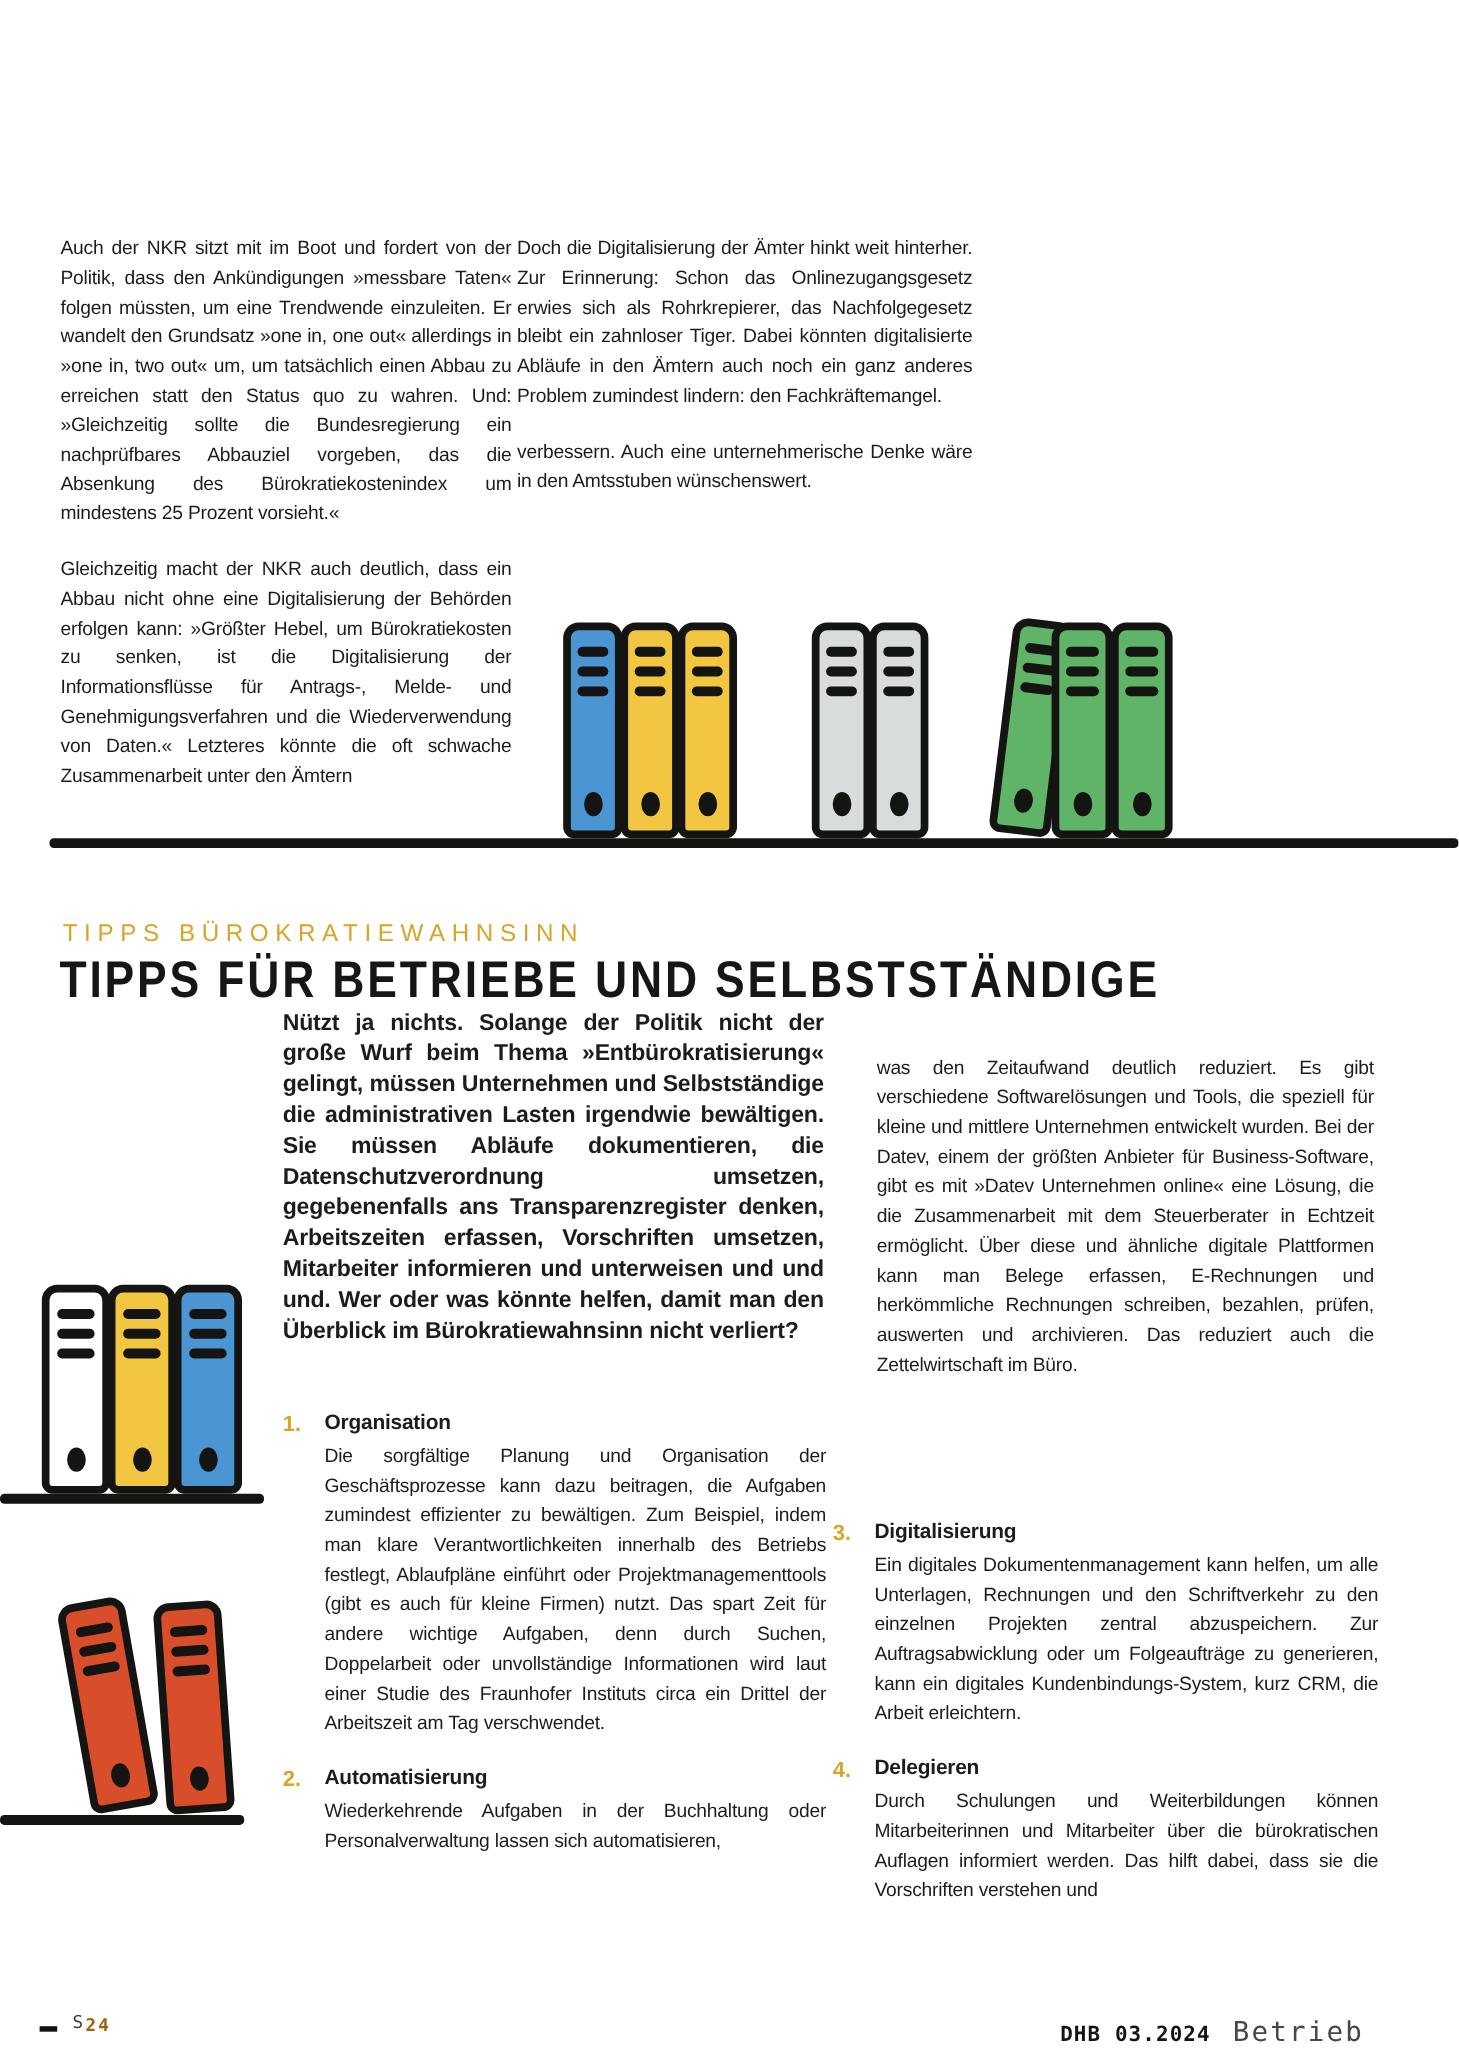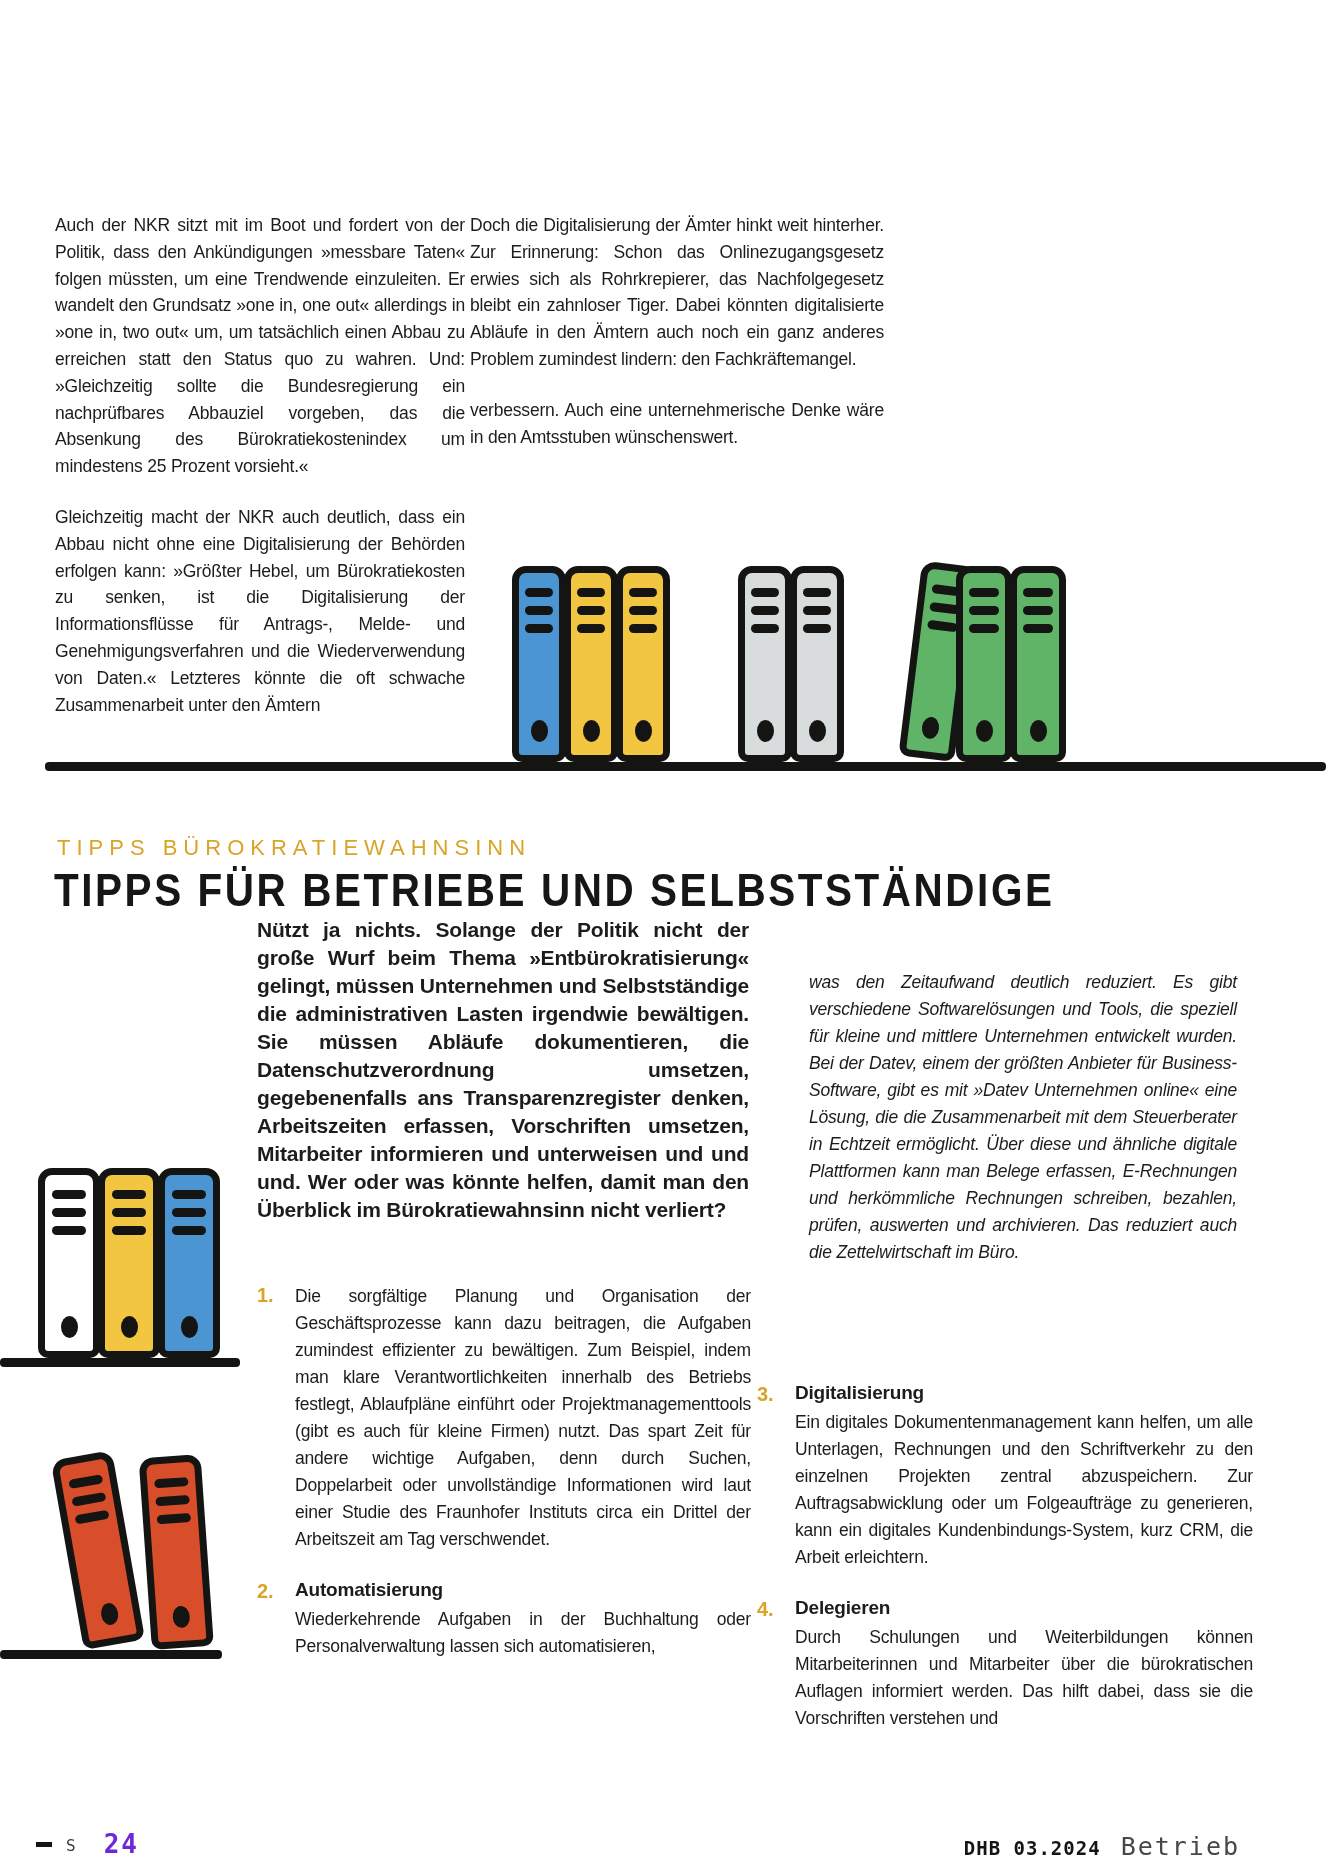--- a/index.html
+++ b/index.html
@@ -53,33 +53,33 @@
 
   
   #intro{
     left:257px;top:916px;width:492px;
     font-size:21px;font-weight:700;line-height:28px;letter-spacing:-0.2px;
     text-align:justify;hyphens:auto;
   }
   .tips{display:block;}
   #tips-left{left:257px;top:1283px;width:494px;}
   #cont-col{left:793px;top:953px;width:460px;}
-  #cont-col p{margin:16px;font-size:17.5px;line-height:27px;letter-spacing:-0.2px;text-align:justify;hyphens:auto;font-style:italic;}
+  #cont-col p{margin:4px;font-size:17.5px;line-height:27px;letter-spacing:-0.2px;text-align:justify;hyphens:auto;}
   #tips-right{left:757px;top:1382px;width:496px;}
   .tip{display:flex;margin-bottom:26px;}
   .tip-num{flex:none;width:38px;font-size:20px;font-weight:700;padding-top:1px;}
   .tip-content{flex:1;min-width:0;}
   .tip-heading{font-size:19px;font-weight:700;margin:0 0 5px 0;letter-spacing:-0.2px;}
   .tip-body{font-size:17.5px;line-height:27px;letter-spacing:-0.2px;text-align:justify;hyphens:auto;margin:0;}
 
   
   #footer-mark{left:36px;top:1842px;width:16px;height:5px;background:#141413;}
   #footer-left{left:66px;top:1829px;font-family:"DejaVu Sans Mono","Liberation Mono",monospace;}
   #footer-left .pg-prefix{font-size:16px;letter-spacing:2px;color:#3a3a38;vertical-align:2px;}
-  #footer-left .pg-num{font-size:26px;font-weight:700;letter-spacing:2px;color:#6d28d9;margin-left:26px;}
+  #footer-left .pg-num{font-size:16px;font-weight:700;letter-spacing:2px;color:#a16207;margin-left:0;}
   #footer-right{right:86px;top:1832px;font-family:"DejaVu Sans Mono","Liberation Mono",monospace;white-space:nowrap;}
   #footer-right .issue{font-size:19px;font-weight:700;letter-spacing:1px;color:#141413;}
   #footer-right .section{font-size:25px;font-weight:400;letter-spacing:2px;color:#474745;margin-left:20px;}
 </style>
 </head>
 <body>
 
 <div class="abs bodycol" id="top-col1">
   <p>Auch der NKR sitzt mit im Boot und fordert von der Politik, dass den Ankündigungen »messbare Taten« folgen müssten, um eine Trendwende einzuleiten. Er wandelt den Grundsatz »one in, one out« allerdings in »one in, two out« um, um tatsächlich einen Abbau zu erreichen statt den Status quo zu wahren. Und: »Gleichzeitig sollte die Bundesregierung ein nachprüfbares Abbauziel vorgeben, das die Absenkung des Bürokratiekostenindex um mindestens 25 Prozent vorsieht.«</p>
   <p>Gleichzeitig macht der NKR auch deutlich, dass ein Abbau nicht ohne eine Digitalisierung der Behörden erfolgen kann: »Größter Hebel, um Bürokratiekosten zu senken, ist die Digitalisierung der Informationsflüsse für Antrags-, Melde- und Genehmigungsverfahren und die Wiederverwendung von Daten.« Letzteres könnte die oft schwache Zusammenarbeit unter den Ämtern</p>
@@ -144,20 +144,21 @@
 
 <div class="abs" id="eyebrow" style="color: rgb(217, 164, 40);">TIPPS BÜROKRATIEWAHNSINN</div>
 <h1 class="abs" id="headline" style="margin:0;">TIPPS FÜR BETRIEBE UND SELBSTSTÄNDIGE</h1>
 
 <div class="abs" id="intro">Nützt ja nichts. Solange der Politik nicht der große Wurf beim Thema »Entbürokratisierung« gelingt, müssen Unternehmen und Selbstständige die administrativen Lasten irgendwie bewältigen. Sie müssen Abläufe dokumentieren, die Datenschutzverordnung umsetzen, gegebenenfalls ans Transparenzregister denken, Arbeitszeiten erfassen, Vorschriften umsetzen, Mitarbeiter informieren und unterweisen und und und. Wer oder was könnte helfen, damit man den Überblick im Bürokratiewahnsinn nicht verliert?</div>
 
 <div class="abs tips" id="tips-left">
   <div class="tip">
     <div class="tip-num" style="color: rgb(217, 164, 40);">1.</div>
     <div class="tip-content">
+      <p class="tip-heading">Organisation</p>
       <p class="tip-body">Die sorgfältige Planung und Organisation der Geschäftsprozesse kann dazu beitragen, die Aufgaben zumindest effizienter zu bewältigen. Zum Beispiel, indem man klare Verantwortlichkeiten innerhalb des Betriebs festlegt, Ablaufpläne einführt oder Projektmanagementtools (gibt es auch für kleine Firmen) nutzt. Das spart Zeit für andere wichtige Aufgaben, denn durch Suchen, Doppelarbeit oder unvollständige Informationen wird laut einer Studie des Fraunhofer Instituts circa ein Drittel der Arbeitszeit am Tag verschwendet.</p>
     </div>
   </div>
   <div class="tip">
     <div class="tip-num" style="color: rgb(217, 164, 40);">2.</div>
     <div class="tip-content">
       <p class="tip-heading">Automatisierung</p>
       <p class="tip-body">Wiederkehrende Aufgaben in der Buchhaltung oder Personalverwaltung lassen sich automatisieren,</p>
     </div>
   </div>

